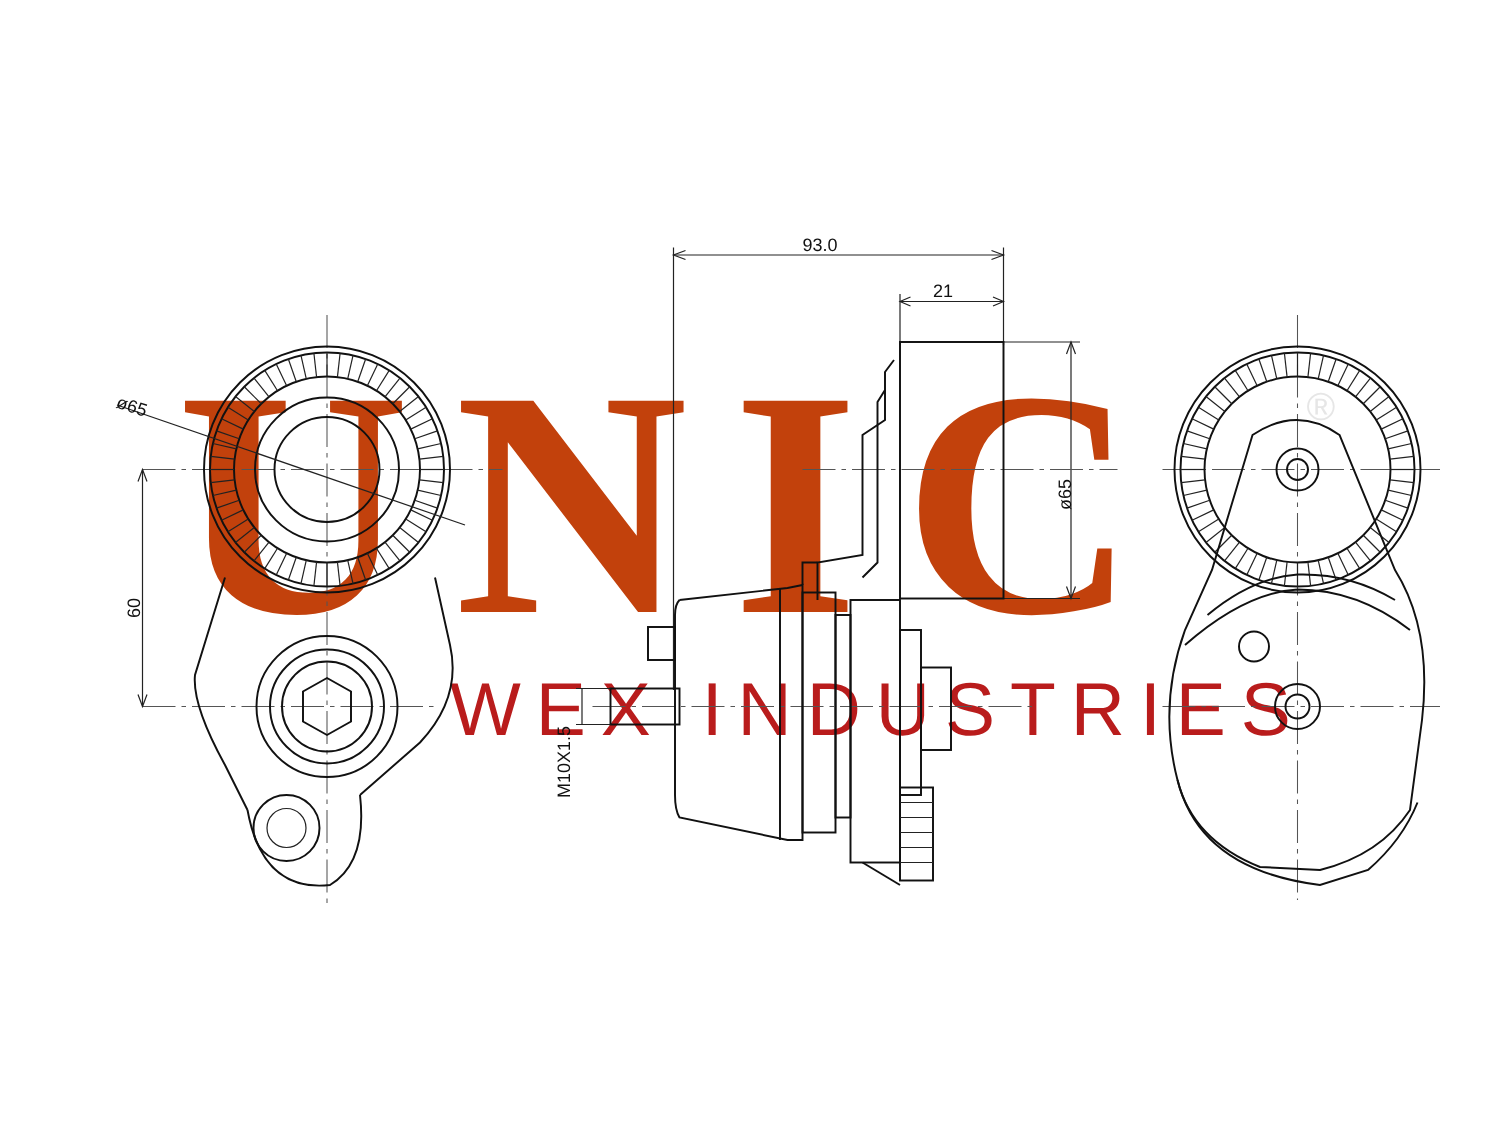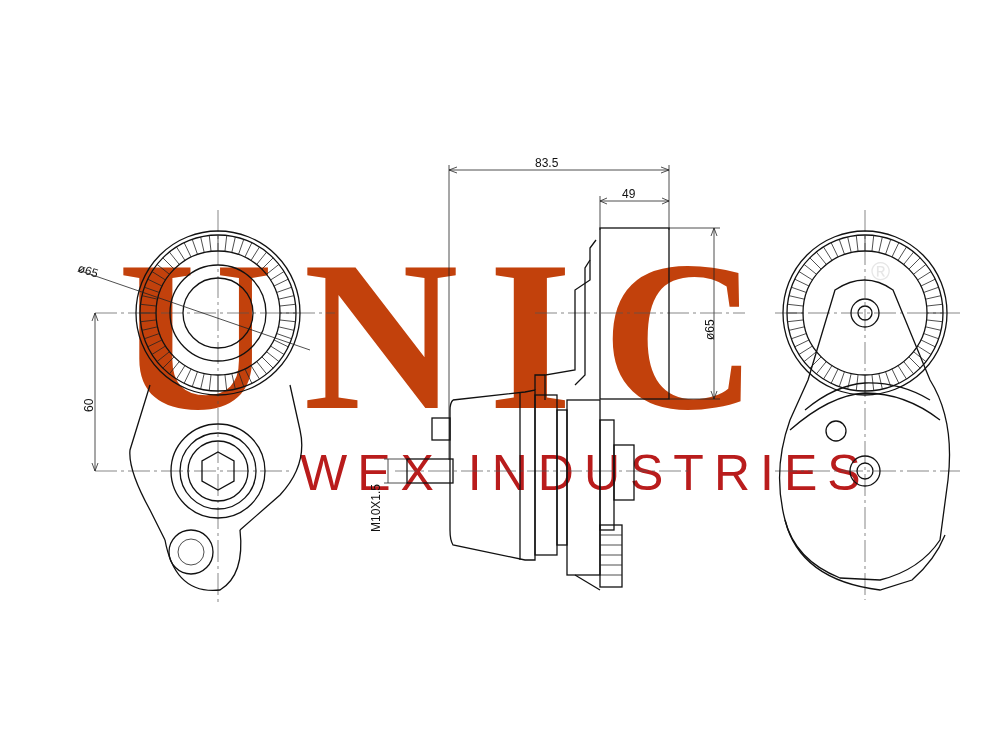--- a/index.html
+++ b/index.html
@@ -240,19 +240,19 @@
       <path class="k" d="M790 430 Q830 395 865 393 Q905 393 940 420"></path>
       <path class="k" d="M785 520 Q800 580 880 590 L912 580 Q935 560 945 535"></path>
       <circle class="k" cx="865" cy="313" r="14"></circle>
       <circle class="k" cx="865" cy="313" r="7"></circle>
       <circle class="k" cx="865" cy="471" r="15"></circle>
       <circle class="k" cx="865" cy="471" r="8"></circle>
       <circle class="k" cx="836" cy="431" r="10"></circle>
     </g>
   </svg>
 
-  <div class="dim" style="left:535px;top:157px;">83.5</div>
-  <div class="dim" style="left:622px;top:188px;">49</div>
+  <div class="dim" style="left:535px;top:157px;">93.0</div>
+  <div class="dim" style="left:622px;top:188px;">21</div>
   <div class="dim" style="left:80px;top:262px;transform:rotate(18deg);transform-origin:left top;">ø65</div>
   <div class="dim rot" style="left:704px;top:340px;">ø65</div>
   <div class="dim rot" style="left:83px;top:412px;">60</div>
   <div class="dim rot" style="left:370px;top:532px;">M10X1.5</div>
 </div>
 
 </body></html>

